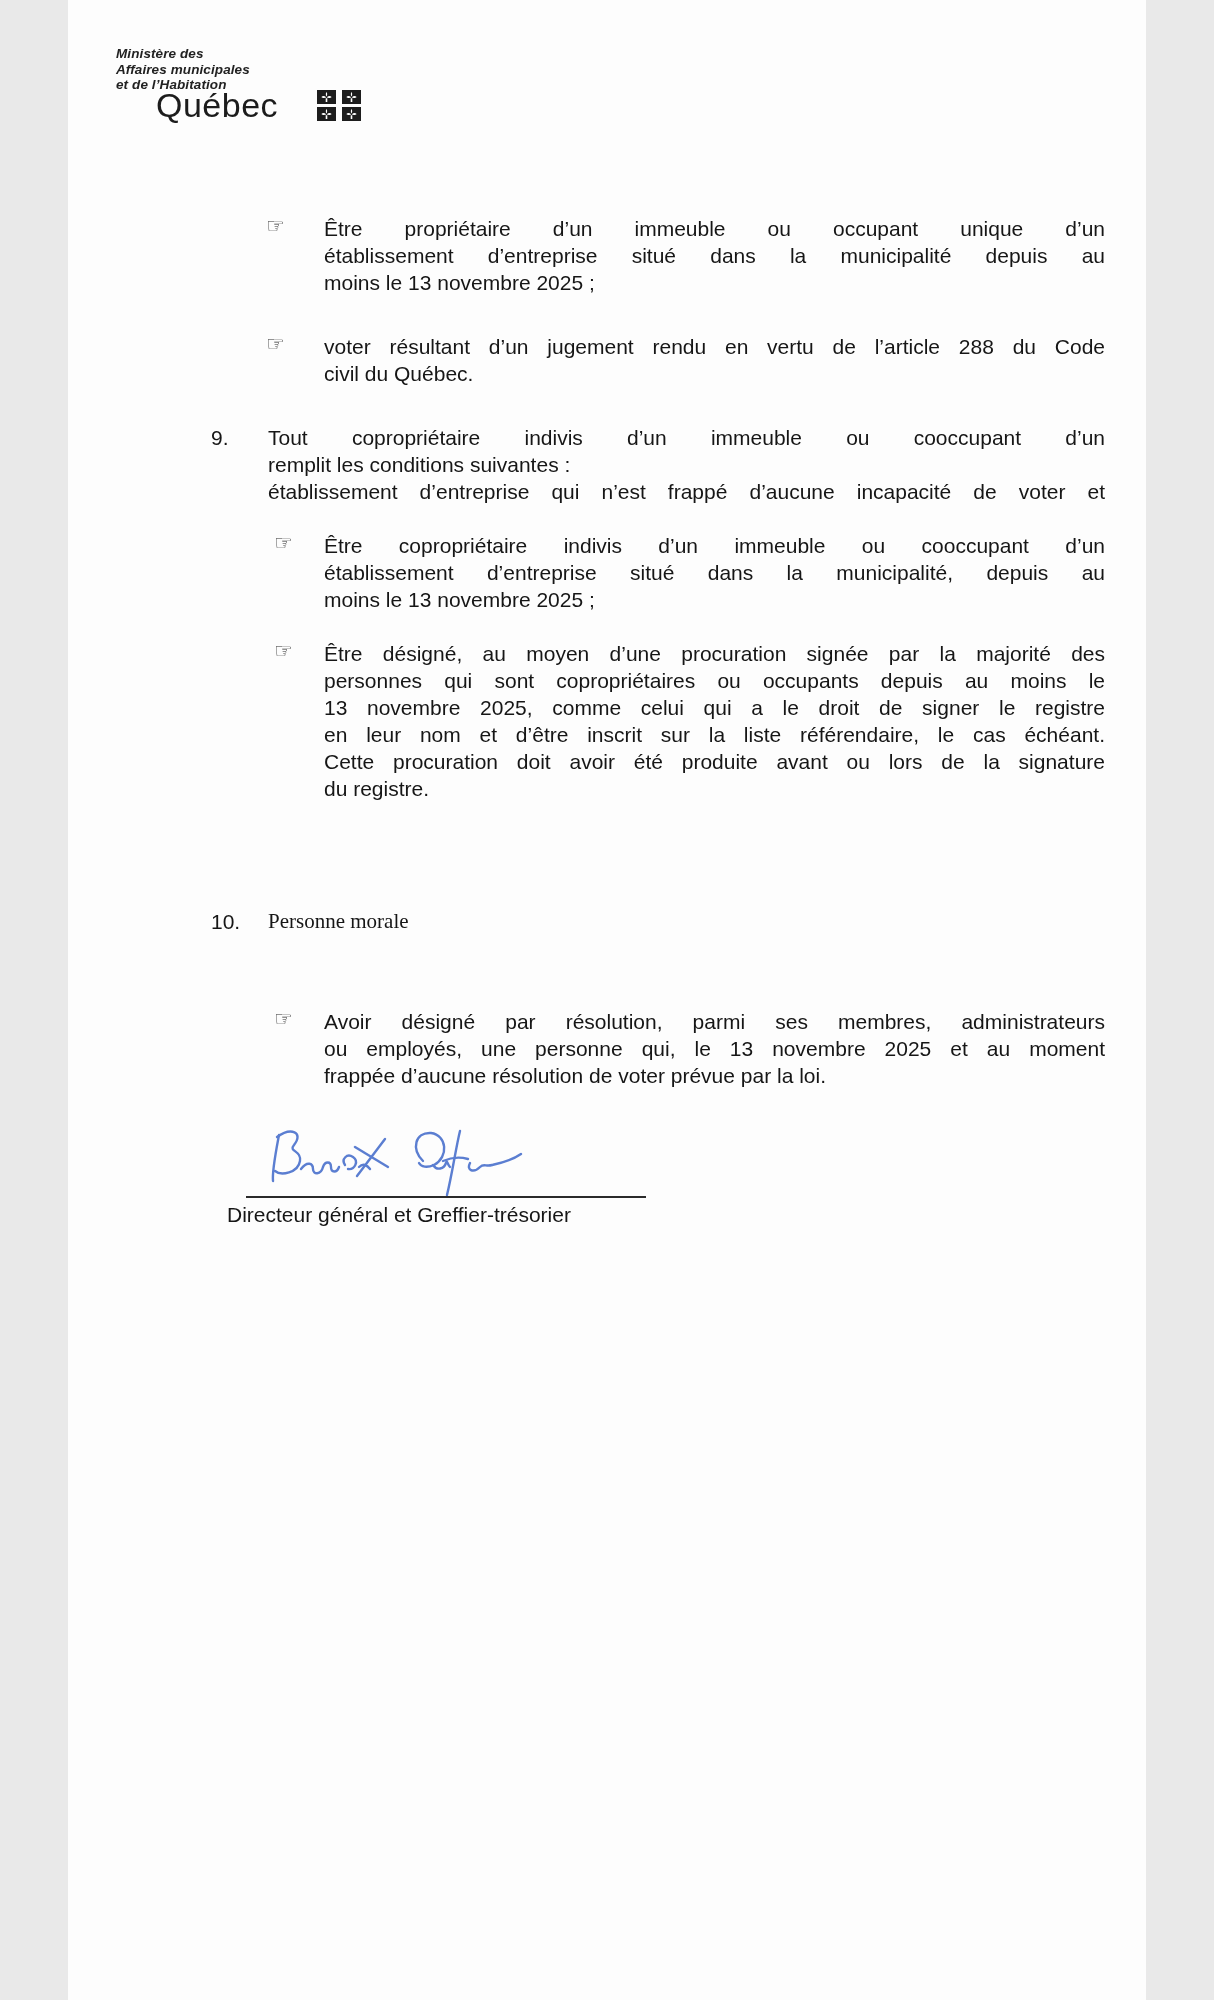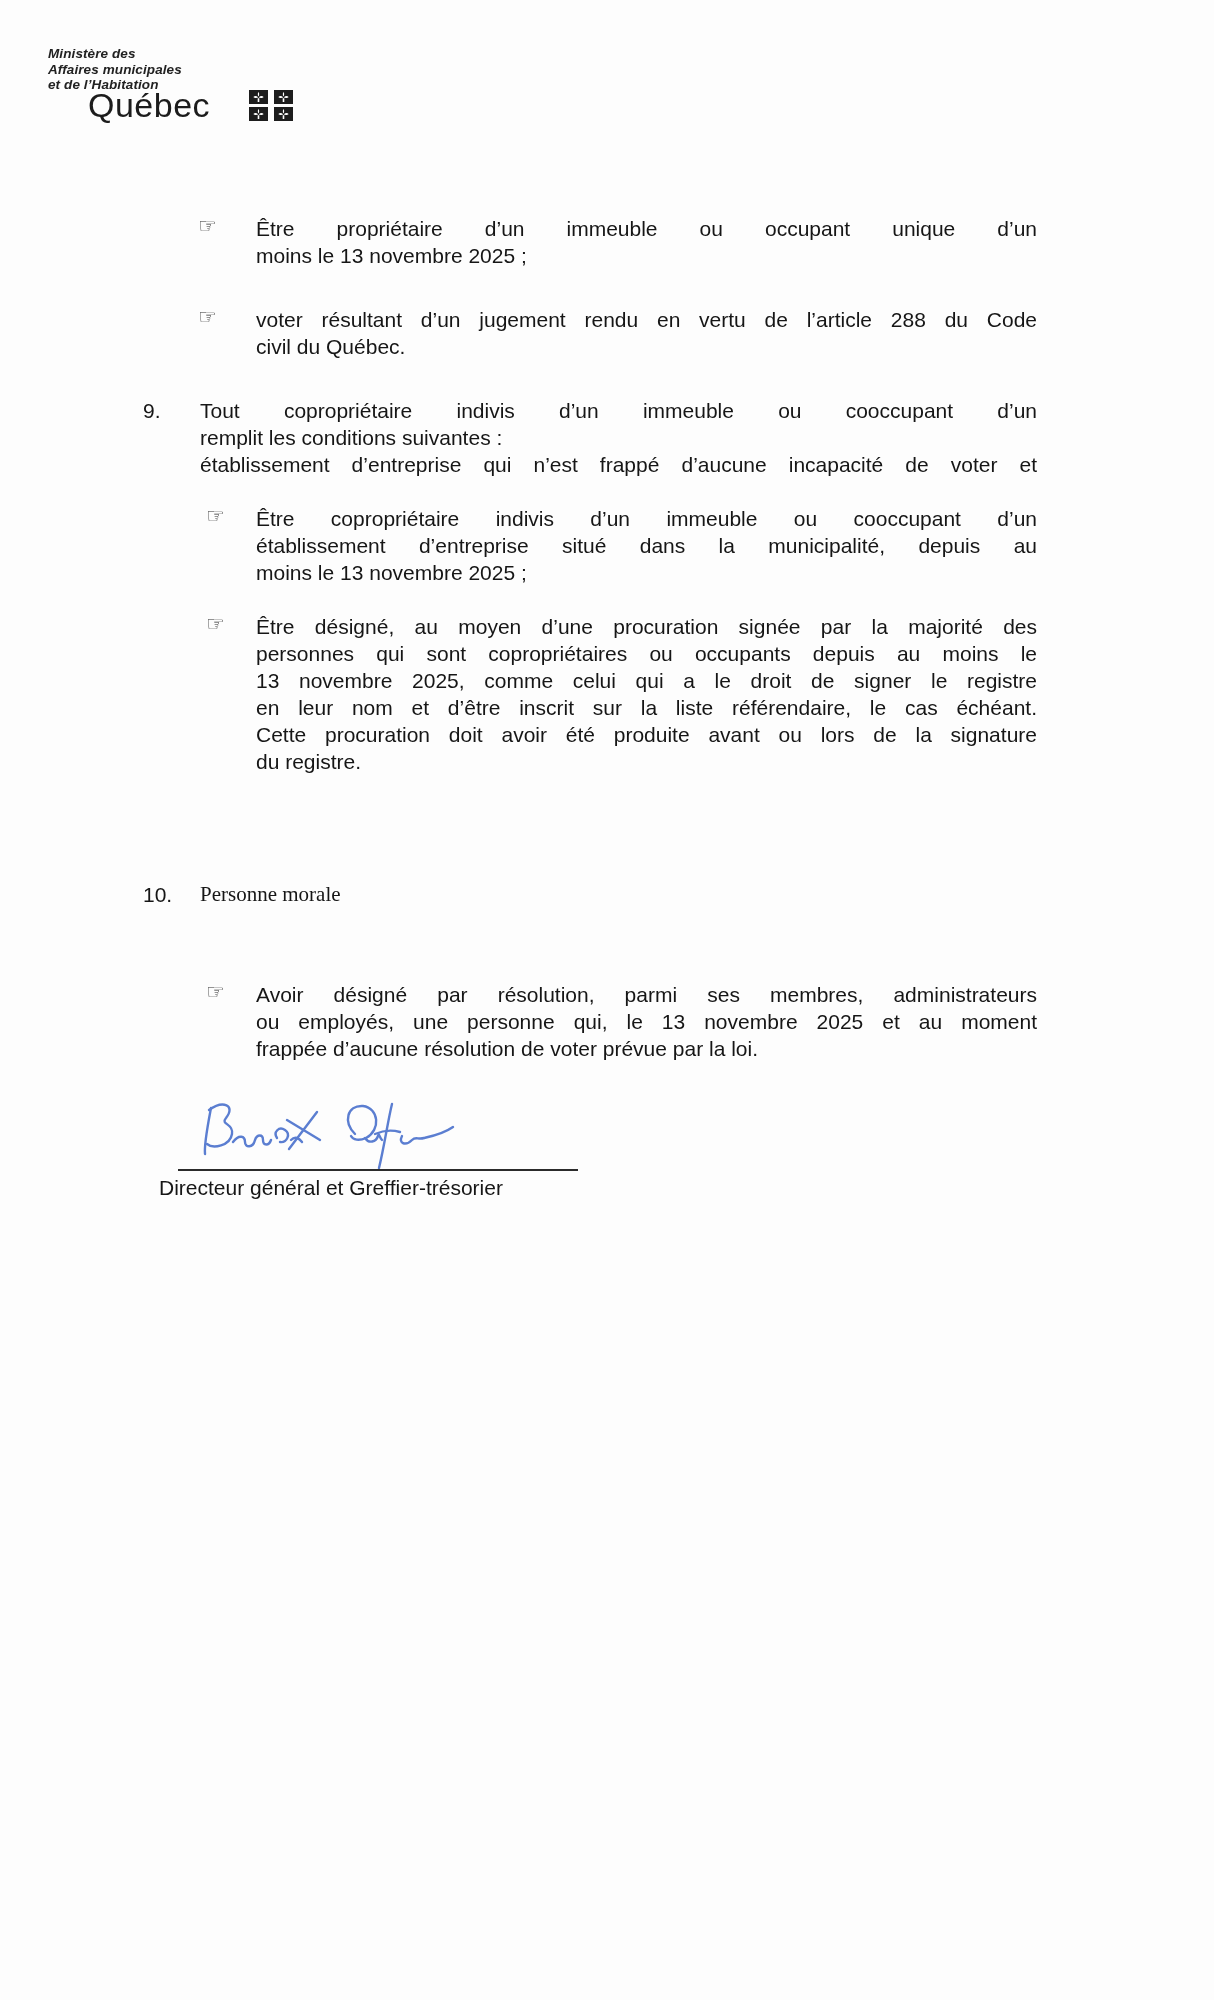--- a/index.html
+++ b/index.html
@@ -1,18 +1,18 @@
 <!DOCTYPE html>
 <html lang="fr"><head>
 <meta charset="utf-8">
 <style>
   html,body { margin:0; padding:0; background:#e9e9e9; }
   .page {
     position:relative;
-    width:1214px; height:2000px;
+    width:1078px; height:2000px;
     margin:0 auto;
     background:#fdfdfd;
     font-family:"Liberation Sans", sans-serif;
     color:#161616;
     overflow:hidden;
   }
 
   
   .logo { position:absolute; left:48px; top:46px; }
   .ministry {
@@ -103,20 +103,21 @@
       </div>
     </div>
   </div>
 
   <div class="content">
 
     <div class="bullet grpA mb37">
       <span class="hand">☞</span>
       <div>
         <div class="line">Être propriétaire d’un immeuble ou occupant unique d’un</div>
+        <div class="line">établissement d’entreprise situé dans la municipalité depuis au</div>
         <div class="line last">moins le 13 novembre 2025 ;</div>
       </div>
     </div>
 
     <div class="bullet grpA mb37">
       <span class="hand">☞</span>
       <div>
         <div class="line">voter résultant d’un jugement rendu en vertu de l’article 288 du Code</div>
         <div class="line last">civil du Québec.</div>
       </div>

